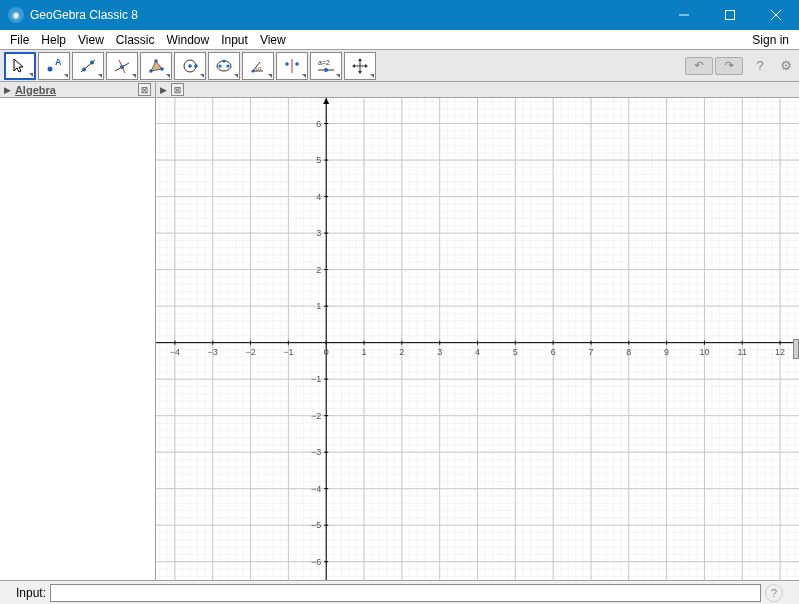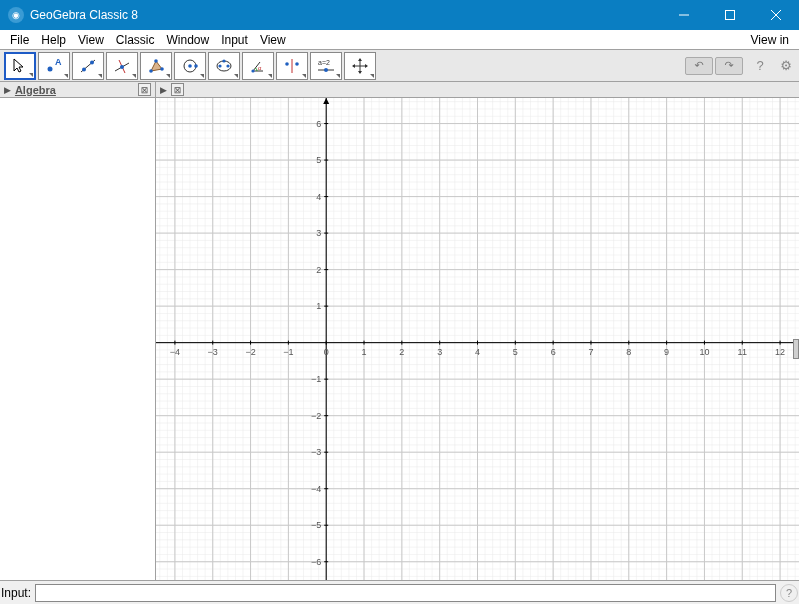--- a/index.html
+++ b/index.html
@@ -31,21 +31,21 @@
 .panel-header .title { flex: 1; font-weight: bold; color: #555; text-decoration: underline; }
 .panel-header .x { width: 13px; height: 13px; border: 1px solid #888; background: #f0f0f0; display: flex; align-items: center; justify-content: center; font-size: 9px; color: #555; }
 .algebra-body { flex: 1; background: #fff; }
 
 .graphics-panel { flex: 1; display: flex; flex-direction: column; position: relative; }
 .graphics-body { flex: 1; position: relative; overflow: hidden; background: #fff; }
 .grid { position: absolute; inset: 0; }
 
 .right-handle { position: absolute; right: 0; top: 50%; width: 6px; height: 20px; background: #d0d0d0; border: 1px solid #888; }
 
-.inputbar { height: 24px; border-top: 1px solid #a0a0a0; background: #f0f0f0; display: flex; align-items: center; padding: 2px 1px; gap: 4px; }
+.inputbar { height: 24px; border-top: 1px solid #a0a0a0; background: #f0f0f0; display: flex; align-items: center; padding: 2px 16px; gap: 4px; }
 .inputbar label { font-size: 12px; color: #000; }
 .inputbar input { flex: 1; height: 18px; border: 1px solid #888; background: #fff; padding: 0 3px; font-size: 12px; }
 .inputbar .help { width: 18px; height: 18px; border: 1px solid #ccc; border-radius: 9px; color: #888; display: flex; align-items: center; justify-content: center; font-size: 11px; }
 </style>
 </head>
 <body>
 
 <div class="titlebar">
   <span class="titlebar-icon">◉</span>
   <span class="titlebar-title">GeoGebra Classic 8</span>
@@ -71,21 +71,21 @@
 
 <div class="menubar">
   <span class="menubar-item">File</span>
   <span class="menubar-item">Help</span>
   <span class="menubar-item">View</span>
   <span class="menubar-item">Classic</span>
   <span class="menubar-item">Window</span>
   <span class="menubar-item">Input</span>
   <span class="menubar-item">View</span>
   <span class="menubar-spacer"></span>
-  <span class="menubar-item">View in</span>
+  <span class="menubar-item">Sign in</span>
 </div>
 
 <div class="toolbar">
   <div class="tool-btn selected">
     <svg width="18" height="18" viewBox="0 0 18 18">
         <path d="M3 2 L3 14 L6 11 L8 15 L10 14 L8 10 L12 10 Z" fill="#fff" stroke="#000" stroke-width="1"></path>
       </svg>
     <span class="dd"></span>
   </div>
   <div class="tool-btn">

